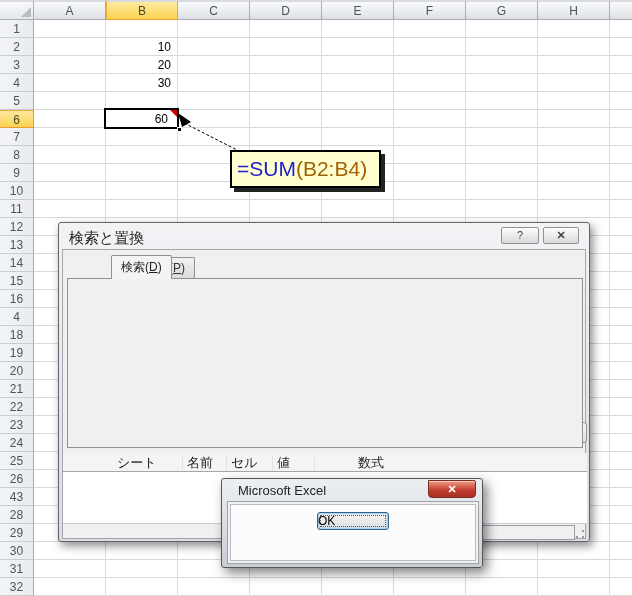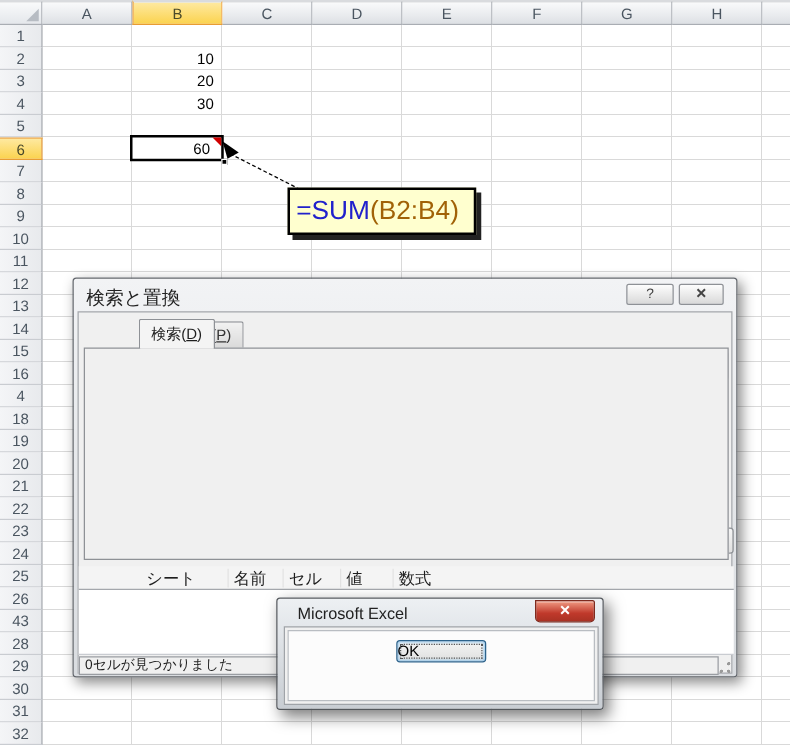--- a/index.html
+++ b/index.html
@@ -68,21 +68,21 @@
   .btn-findall { left:256px; top:199px; width:84px; height:21px; line-height:19px; border-color:#2C628B; box-shadow:inset 0 0 2px 1px #9CCBEE; }
   .btn-findnext { left:344px; top:199px; width:84px; height:21px; line-height:19px; }
   .btn-close { left:450px; top:199px; width:78px; height:21px; line-height:19px; }
   .checkrow { position:absolute; left:169px; height:14px; }
   .checkbox { position:absolute; left:0; top:1px; width:13px; height:13px; background:#fff; border:1px solid #8E9196; box-shadow:inset 1px 1px 1px #d7e2ea; }
   .checklbl { position:absolute; left:18px; top:0; white-space:nowrap; }
   .cb1 { top:114px; } .cb2 { top:132px; } .cb3 { top:150px; }
   .res-hdr { position:absolute; left:4px; top:230px; width:524px; height:19px; display:flex; align-items:center;
     background:#F4F4F4; border-bottom:1px solid #A4A7AC; font-size:13px; }
   .res-col { padding-left:4px; border-right:1px solid #E2E2E2; height:15px; line-height:15px; white-space:nowrap; }
-  .rc0{width:50px;margin-top:38px;} .rc1{width:70px;} .rc2{width:44px;} .rc3{width:46px;} .rc4{width:42px;} .rc5{flex:1; border-right:none;}
+  .rc0{width:50px;margin-top:38px;} .rc1{width:70px;} .rc2{width:44px;} .rc3{width:46px;} .rc4{width:42px;} .rc5{flex:1; border-right:none;margin-left:39px;}
   .res-list { position:absolute; left:4px; top:249px; width:524px; height:52px; background:#fff; border-bottom:1px solid #C9CCD1; }
   .statusbar { position:absolute; left:4px; top:302px; width:524px; height:16px; }
   .status-seg { position:absolute; top:0; height:15px; border:1px solid #9A9DA2; background:#F0F0F0; font-size:11px; line-height:13px; padding-left:4px; white-space:nowrap; }
   .st-left { left:0; width:244px; } .st-right { left:246px; width:266px; }
   .grip { position:absolute; right:2px; top:4px; width:10px; height:10px;
     background:
       radial-gradient(circle at 8px 2px, #9a9a9a 1.2px, transparent 1.5px),
       radial-gradient(circle at 8px 8px, #9a9a9a 1.2px, transparent 1.5px),
       radial-gradient(circle at 2px 8px, #9a9a9a 1.2px, transparent 1.5px); }
 
@@ -237,21 +237,20 @@
       <span class="res-col rc0">ブック</span>
       <span class="res-col rc1">シート</span>
       <span class="res-col rc2">名前</span>
       <span class="res-col rc3">セル</span>
       <span class="res-col rc4">値</span>
       <span class="res-col rc5">数式</span>
     </div>
     <div class="res-list"></div>
 
     <div class="statusbar">
-      <div class="status-seg st-left">0セルが見つかりました</div>
       <div class="status-seg st-right"></div>
       <div class="grip"></div>
     </div>
   </div>
 
   <div class="msgbox">
     <div class="msg-title">Microsoft Excel</div>
     <div class="msg-x">✕</div>
     <div class="msg-client">
       <div class="msg-panel">

